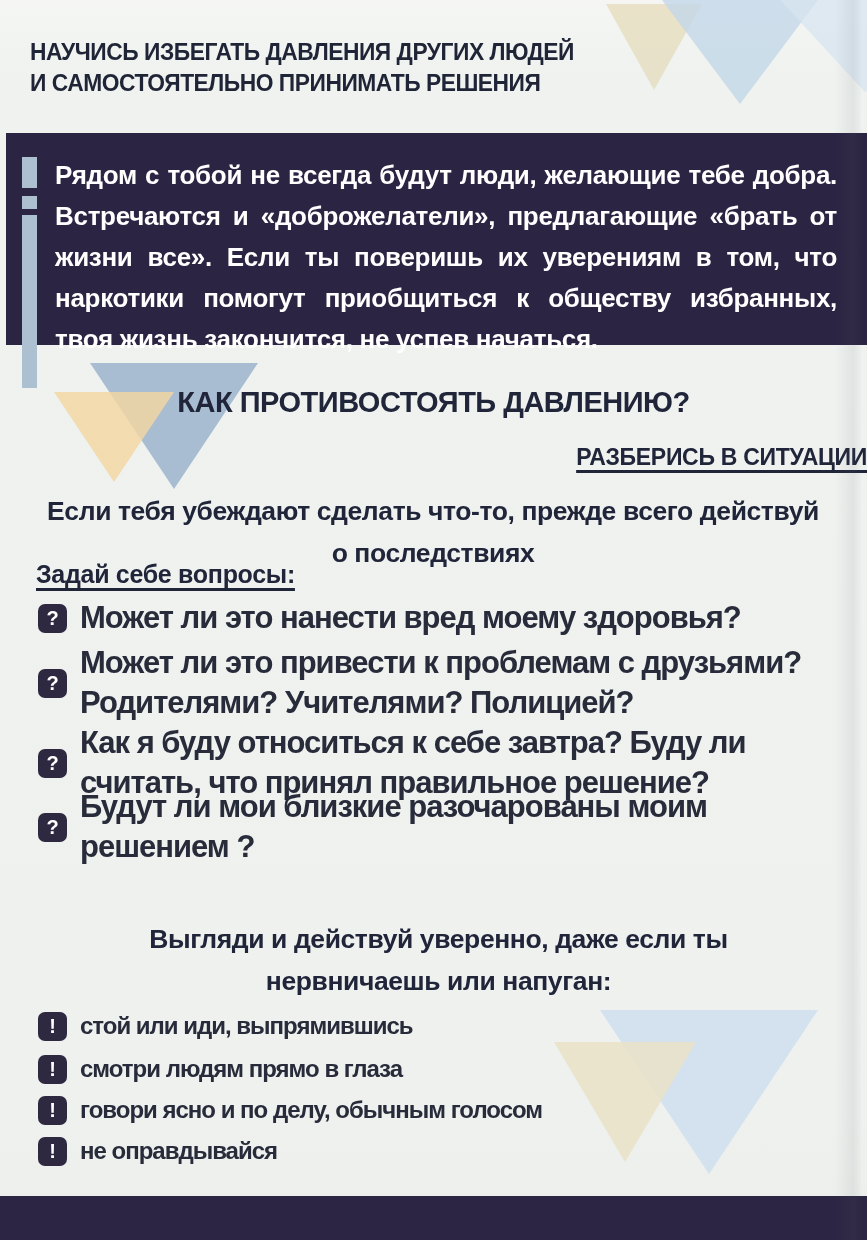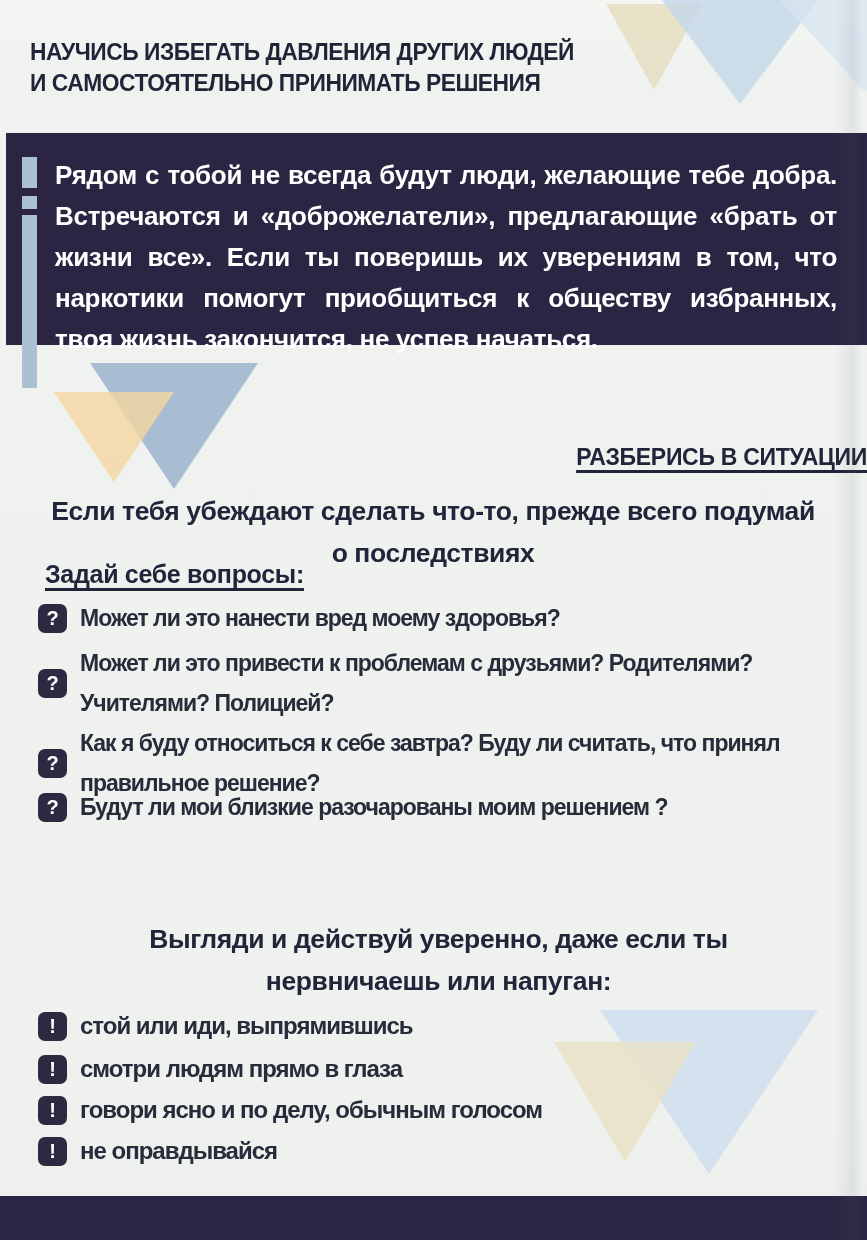--- a/index.html
+++ b/index.html
@@ -39,34 +39,34 @@
   .seg1{top:157px;height:31px;}
   .seg2{top:196px;height:13px;}
   .seg3{top:215px;height:173px;}
 
   .centered{position:absolute;left:0;right:0;text-align:center;color:#20253a;font-weight:bold;}
   .h-how{top:386px;font-size:29px;letter-spacing:-.5px;}
   .h-analyze{top:444px;font-size:23px;letter-spacing:-.3px;text-align:right;}
   .uline{text-decoration:underline;text-decoration-thickness:3px;text-underline-offset:5px;}
   .lead-analyze{top:490px;left:43px;right:44px;font-size:26.5px;line-height:42px;letter-spacing:-.4px;}
   .h-questions{
-    position:absolute;left:45px;top:560px;color:#20253a;
+    position:absolute;left:36px;top:560px;color:#20253a;
     font-size:25px;font-weight:bold;letter-spacing:-.3px;
   }
   .h-decide{top:866px;font-size:25px;letter-spacing:-.3px;}
   .lead-decide{top:918px;left:138px;right:139px;font-size:26.5px;line-height:42px;letter-spacing:-.4px;margin-left:11px;}
 
   .item-row{position:absolute;left:38px;width:812px;display:flex;gap:13px;align-items:center;}
   .badge{
     flex:none;width:29px;height:29px;border-radius:7px;background:#2e2840;
     color:#fff;font-size:20px;font-weight:bold;
     display:flex;align-items:center;justify-content:center;
   }
   .item-text{
-    font-size:23px;font-weight:bold;line-height:40px;letter-spacing:-1px;
+    font-size:31px;font-weight:bold;line-height:40px;letter-spacing:-1px;
     color:#282b3a;width:768px;
   }
   .tip-text{font-size:24px;}
   .bottom-bar{position:absolute;left:0;top:1196px;width:867px;height:44px;background:#2c2543;}
 </style>
 </head>
 <body>
 
 <div class="page">
 
@@ -82,22 +82,23 @@
     <div>НАУЧИСЬ ИЗБЕГАТЬ ДАВЛЕНИЯ ДРУГИХ ЛЮДЕЙ</div>
     <div>И САМОСТОЯТЕЛЬНО ПРИНИМАТЬ РЕШЕНИЯ</div>
   </div>
 
   <div class="panel"></div>
   <div class="bar-seg seg1"></div>
   <div class="bar-seg seg2"></div>
   <div class="bar-seg seg3"></div>
   <div class="panel-text">Рядом с тобой не всегда будут люди, желающие тебе добра. Встречаются и «доброжелатели», предлагающие «брать от жизни все». Если ты поверишь их уверениям в том, что наркотики помогут приобщиться к обществу избранных, твоя жизнь закончится, не успев начаться.</div>
 
+  <div class="centered h-how">КАК ПРОТИВОСТОЯТЬ ДАВЛЕНИЮ?</div>
   <div class="centered h-analyze"><span class="uline">РАЗБЕРИСЬ В СИТУАЦИИ</span></div>
-  <div class="centered lead-analyze">Если тебя убеждают сделать что-то, прежде всего подумай о последствиях</div>
+  <div class="centered lead-analyze">Если тебя убеждают сделать что-то, прежде всего действуй о последствиях</div>
   <div class="h-questions"><span class="uline">Задай себе вопросы:</span></div>
 
   <div class="item-row" style="top:598px">
     <span class="badge">?</span>
     <span class="item-text">Может ли это нанести вред моему здоровья?</span>
   </div>
   <div class="item-row" style="top:643px">
     <span class="badge">?</span>
     <span class="item-text">Может ли это привести к проблемам с друзьями? Родителями? Учителями? Полицией?</span>
   </div>

